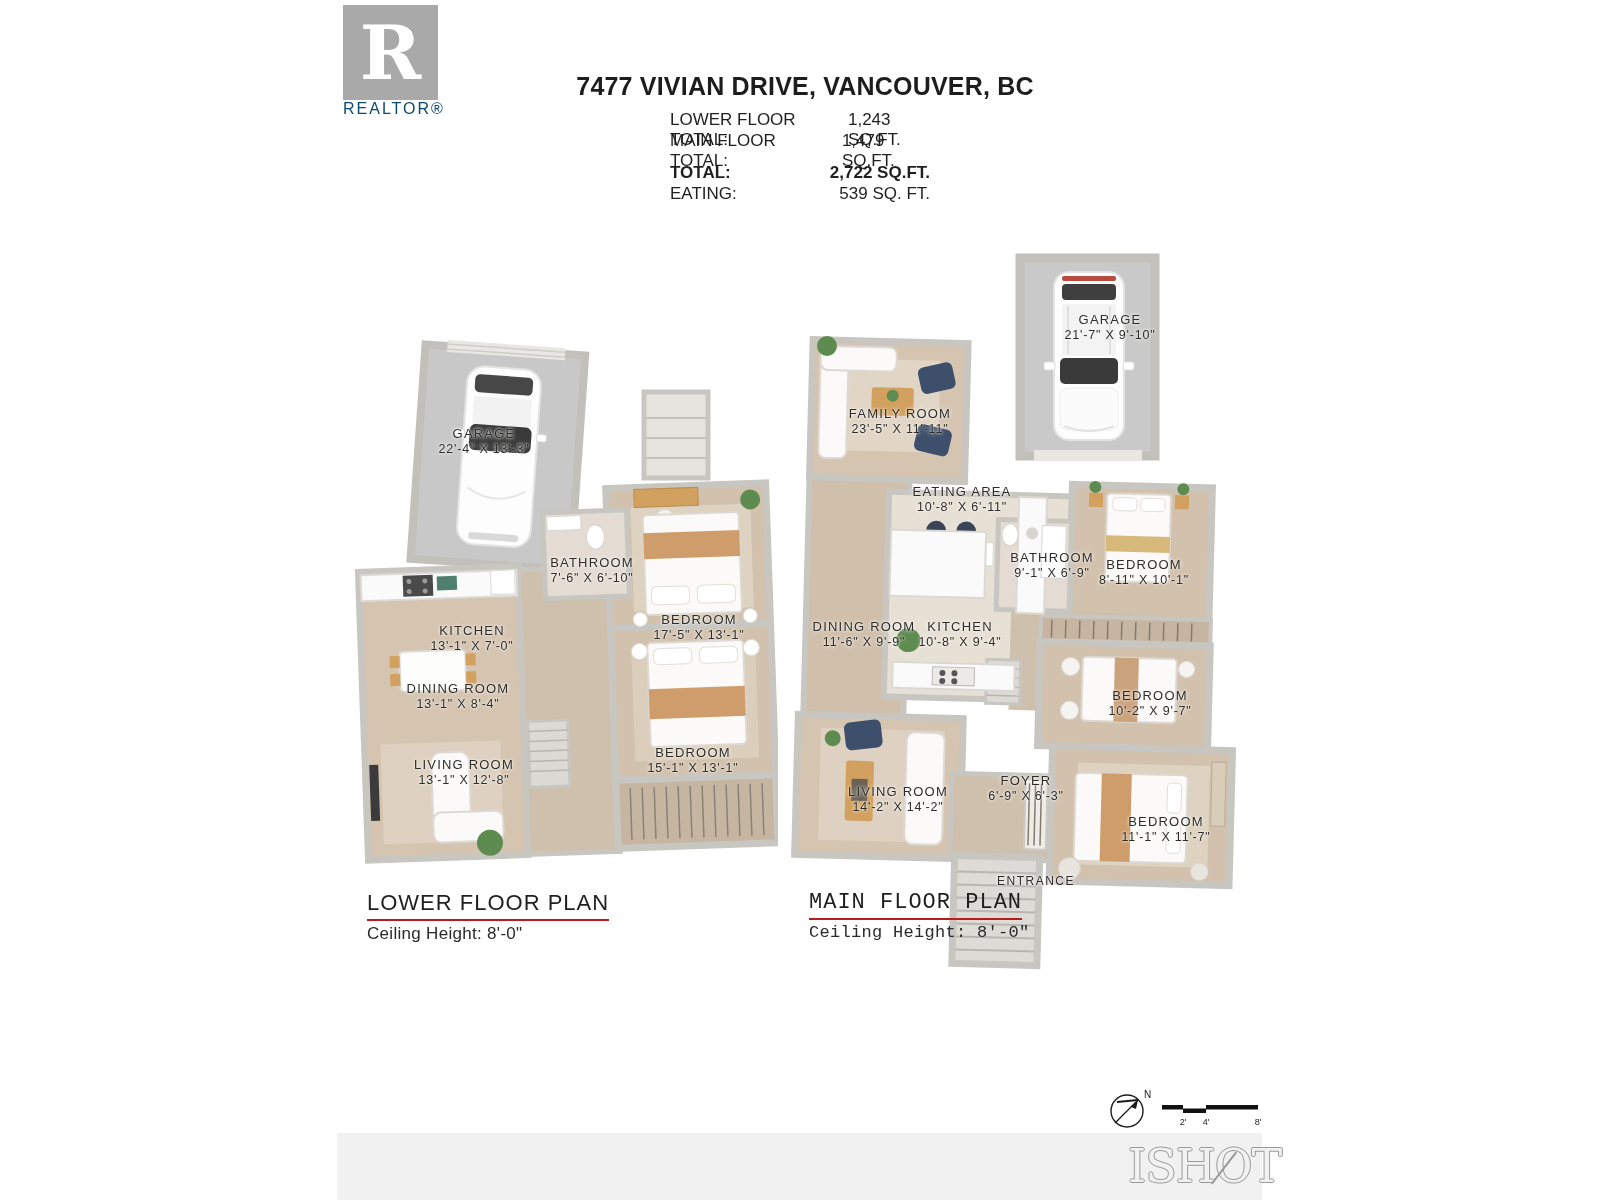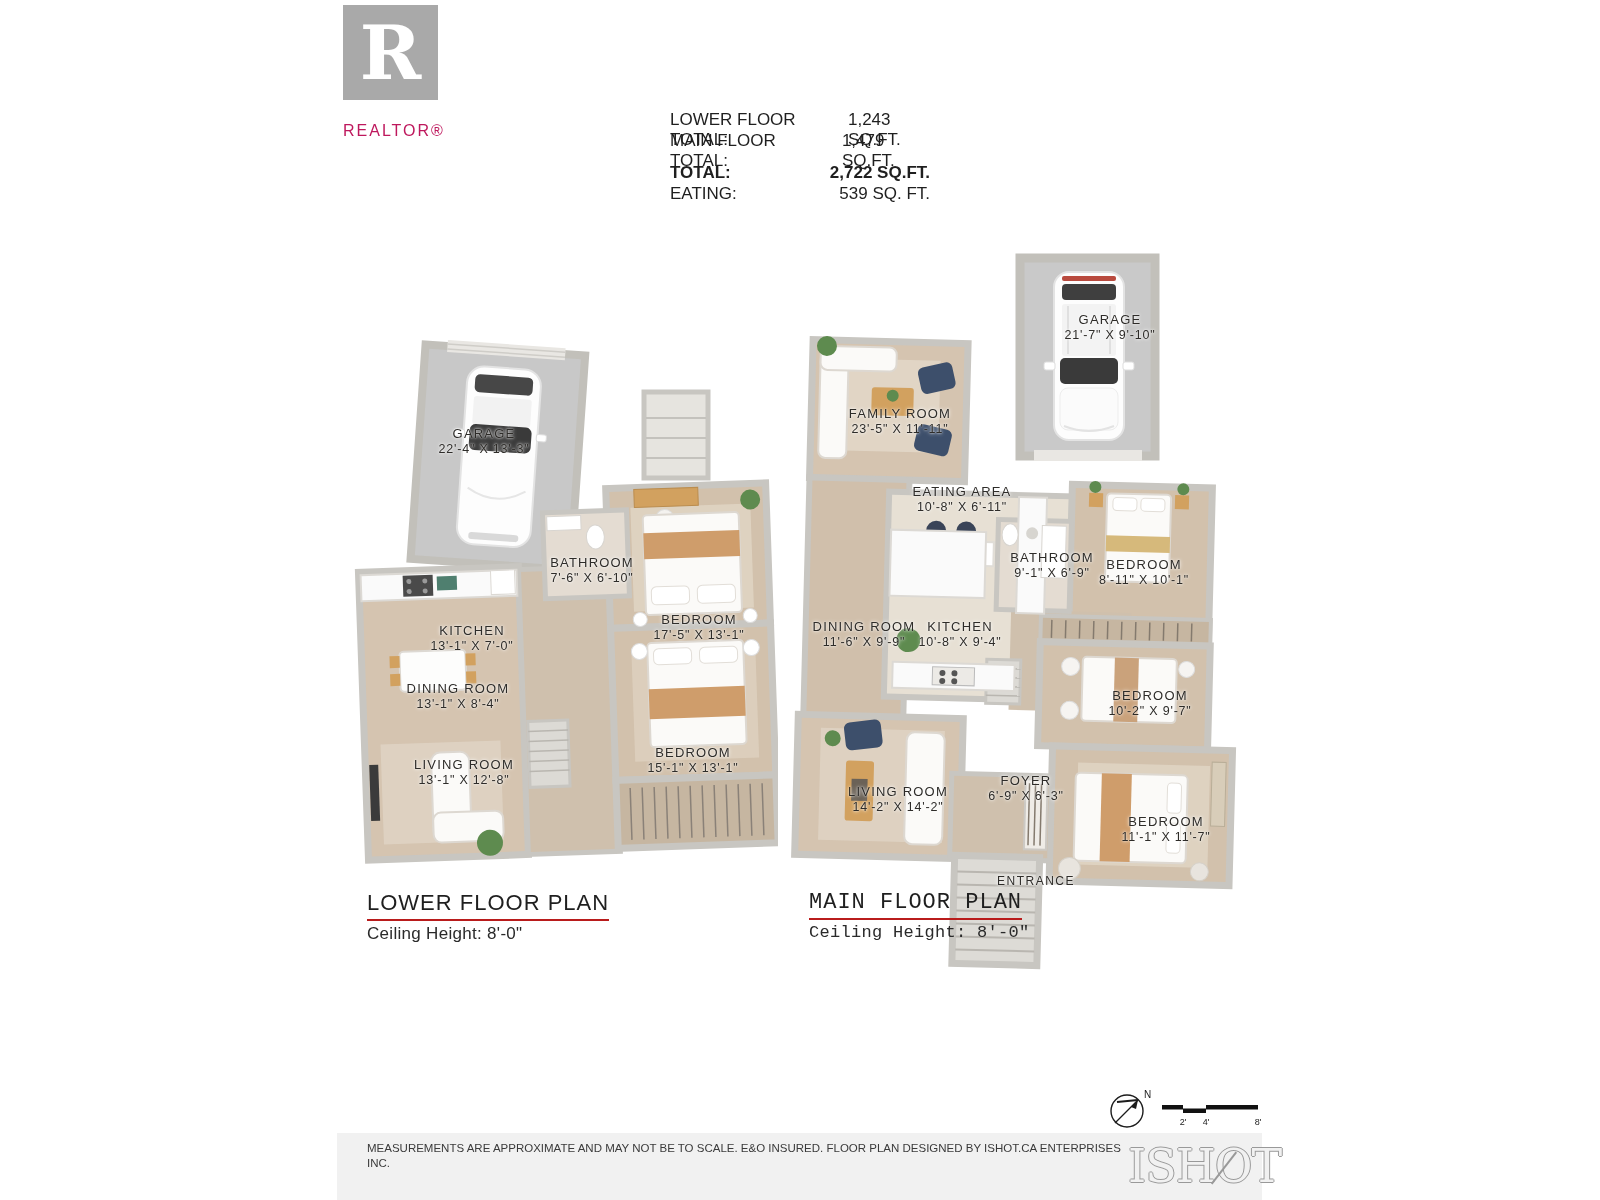--- a/index.html
+++ b/index.html
@@ -4,21 +4,21 @@
 <style>
   html,body{margin:0;padding:0;background:#fff;}
   #page{position:relative;width:1600px;height:1200px;background:#ffffff;overflow:hidden;
         font-family:"Liberation Sans",sans-serif;color:#222;}
   .abs{position:absolute;}
 
   
   #realtor-logo{left:343px;top:5px;width:96px;text-align:center;}
   #realtor-square{width:95px;height:95px;background:#a9a9a9;display:flex;align-items:center;justify-content:center;}
   #realtor-square span{font-family:"DejaVu Serif",serif;font-weight:bold;font-size:74px;color:#ffffff;line-height:1;}
-  #realtor-word{margin-top:22px;font-size:16px;letter-spacing:2px;color:#be185d;}
+  #realtor-word{margin-top:0;font-size:16px;letter-spacing:2px;color:#0c4a6e;}
   #address{left:555px;top:72px;width:500px;text-align:center;font-size:25px;font-weight:bold;color:#1d1d1d;letter-spacing:.2px;}
   #totals{left:670px;top:119px;width:260px;font-size:17px;color:#1f1f1f;}
   .tot-row{display:flex;justify-content:space-between;height:21.5px;align-items:center;gap:24px;}
   .tot-row.bold{font-weight:bold;}
 
   
   .plan-title-block{color:#1f1f1f;}
   .plan-title{display:inline-block;font-size:22px;letter-spacing:1px;border-bottom:2px solid #b91c1c;padding-bottom:3px;color:#1f1f1f;}
   .plan-ceiling{font-size:17px;margin-top:3px;color:#2a2a2a;letter-spacing:.3px;}
 
@@ -42,20 +42,21 @@
 
 <div id="page">
 
   <div class="abs" id="realtor-logo">
     <div id="realtor-square">
       <span>R</span>
     </div>
     <div id="realtor-word">REALTOR®</div>
   </div>
 
+  <div class="abs" id="address">7477 VIVIAN DRIVE, VANCOUVER, BC</div>
 
   <div class="abs" id="totals">
     <div class="tot-row">
       <span>LOWER FLOOR TOTAL:</span>
       <span>1,243 SQ.FT.</span>
     </div>
     <div class="tot-row">
       <span>MAIN FLOOR TOTAL:</span>
       <span>1,479 SQ.FT.</span>
     </div>
@@ -431,21 +432,20 @@
       <rect x="21" y="24" width="23" height="4" fill="#111"></rect>
       <rect x="44" y="20" width="52" height="4" fill="#111"></rect>
       <text x="21" y="40" font-size="9" fill="#1c1c1c" text-anchor="middle" font-family="Liberation Sans,sans-serif">2'</text>
       <text x="44" y="40" font-size="9" fill="#1c1c1c" text-anchor="middle" font-family="Liberation Sans,sans-serif">4'</text>
       <text x="96" y="40" font-size="9" fill="#1c1c1c" text-anchor="middle" font-family="Liberation Sans,sans-serif">8'</text>
     </g>
   </svg>
 
   <div class="abs" id="footer-band"></div>
   <div class="abs" id="disclaimer">
-    <div>MEASUREMENTS ARE APPROXIMATE AND MAY NOT BE TO SCALE. E&amp;O INSURED. FLOOR PLAN DESIGNED BY ISHOT.CA ENTERPRISES INC.</div>
 
   </div>
   <div class="abs" id="ishot-logo">
     <div id="ishot-text">ISHOT</div>
     <div id="ishot-slash"></div>
   </div>
 
 </div>
 
 </body></html>

